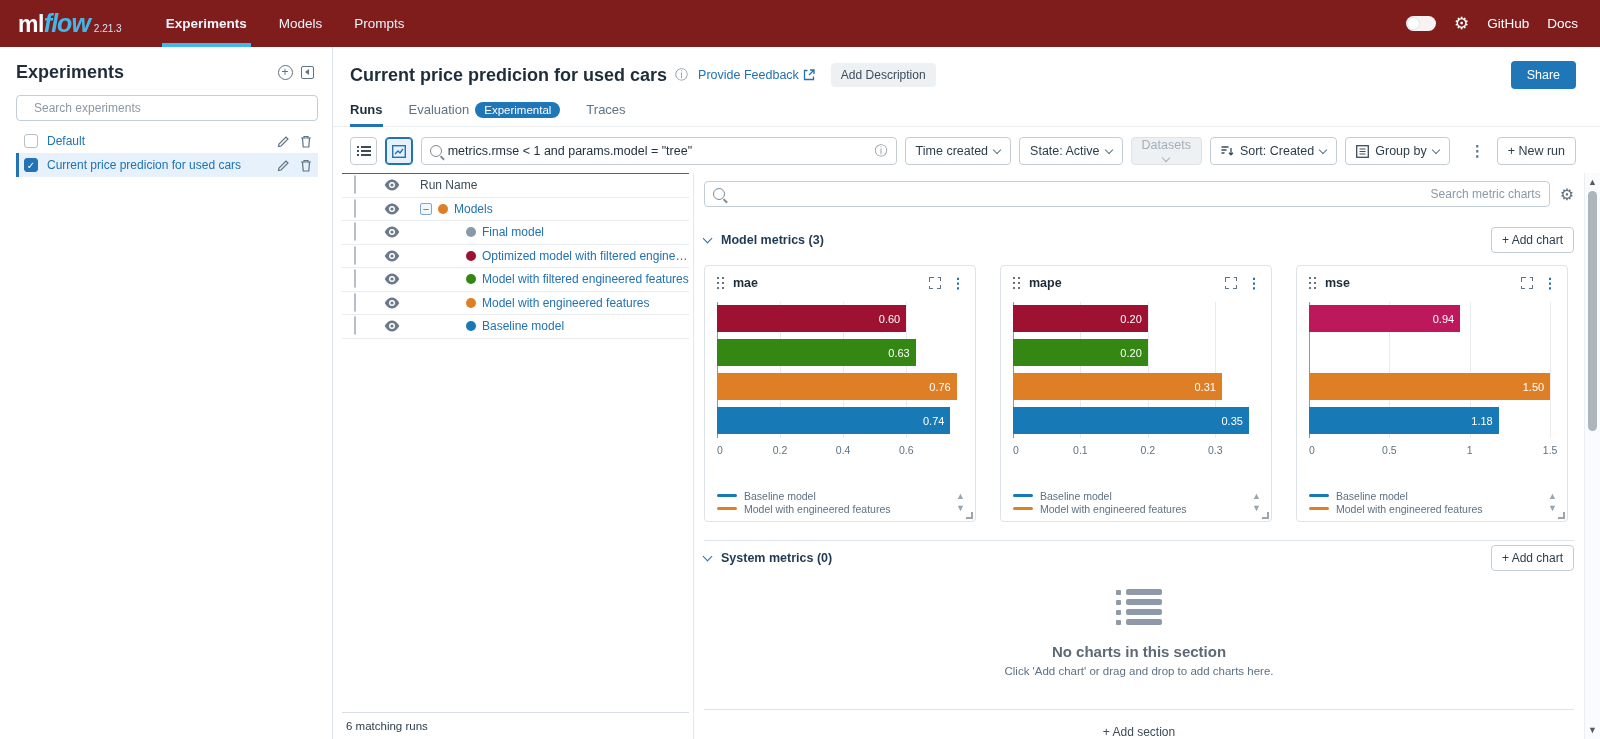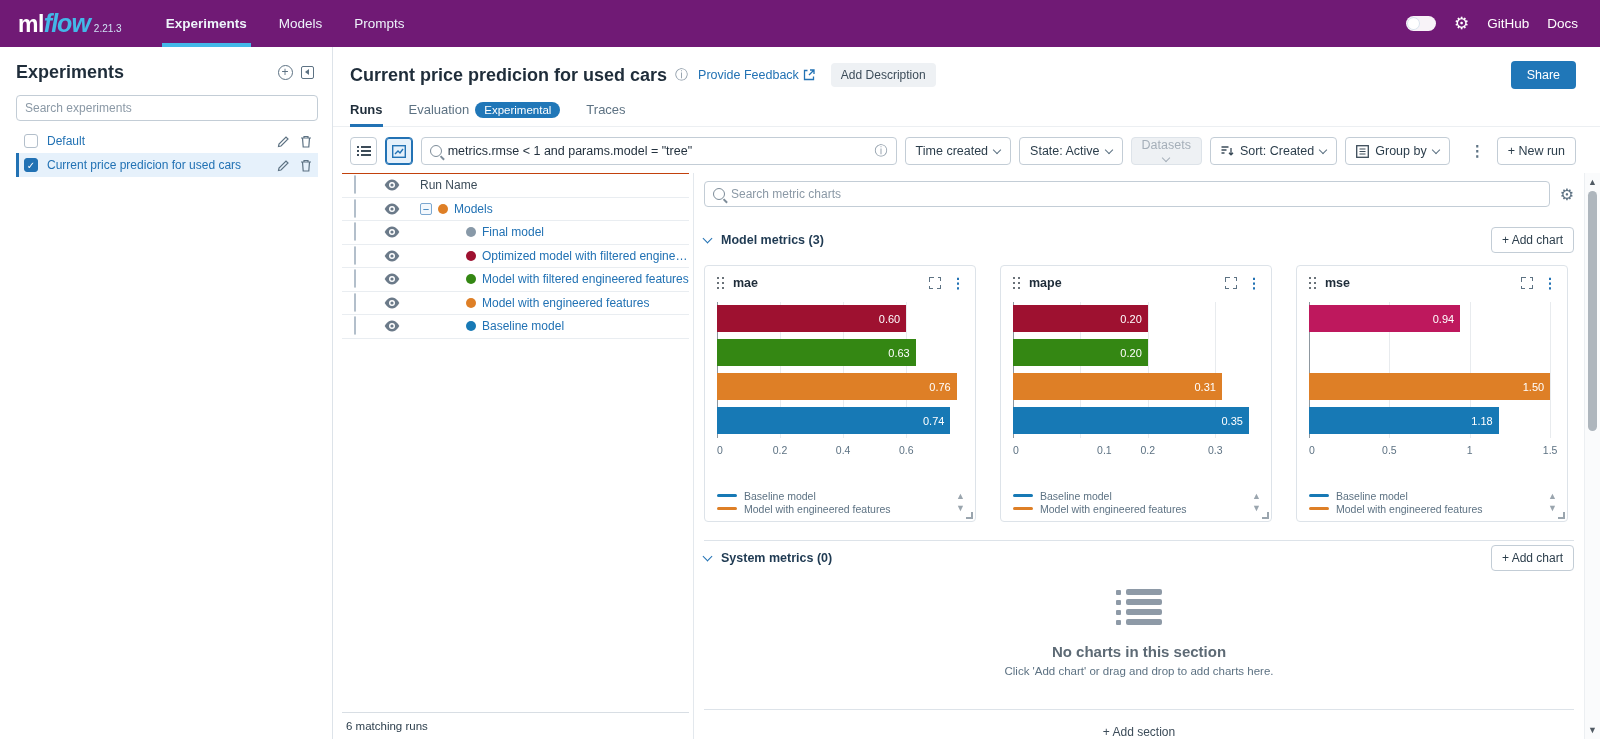--- a/index.html
+++ b/index.html
@@ -1,21 +1,21 @@
 <!DOCTYPE html>
 <html><head>
 <meta charset="utf-8">
 <style>
   * { margin:0; padding:0; box-sizing:border-box; }
   html,body { width:1600px; height:739px; overflow:hidden; background:#fff;
     font-family:"Liberation Sans", sans-serif; color:#24323f; }
   .app { width:1600px; height:739px; display:flex; flex-direction:column; }
 
   
-  .navbar { height:47px; background:#701a75; display:flex; align-items:center; flex-shrink:0; color:#fff; }
+  .navbar { height:47px; background:#7f1d1d; display:flex; align-items:center; flex-shrink:0; color:#fff; }
   .logo { display:flex; align-items:baseline; margin-left:18px; margin-right:28px; }
   .logo-ml { font-size:23px; font-weight:bold; color:#fff; letter-spacing:-0.5px; }
   .logo-flow { font-size:25px; font-style:italic; font-weight:bold; color:#43b8e8; letter-spacing:-1px; }
   .logo-ver { font-size:10px; color:#cfe3f5; margin-left:4px; }
   .nav-tabs { display:flex; height:47px; align-items:stretch; }
   .nav-tab { display:flex; align-items:center; padding:0 16px; font-size:13.5px; color:#eef4fb; cursor:pointer; position:relative; }
   .nav-tab.active { font-weight:bold; }
   .nav-tab.active::after { content:""; position:absolute; left:12px; right:12px; bottom:0; height:4px; background:#43b8e8; }
   .nav-spacer { flex:1; }
   .nav-right { display:flex; align-items:center; gap:18px; margin-right:22px; }
@@ -28,21 +28,21 @@
   .body-row { flex:1; display:flex; min-height:0; }
 
   
   .sidebar { width:333px; flex-shrink:0; border-right:1px solid #dde3e9; padding:14px 14px 0 16px; }
   .sidebar-head { display:flex; align-items:center; margin-bottom:12px; }
   .sidebar-title { font-size:18px; font-weight:bold; color:#1f2d3a; flex:1; }
   .icon-btn { width:22px; height:22px; display:flex; align-items:center; justify-content:center; cursor:pointer; color:#5d7283; }
   .circle-plus { width:15px; height:15px; border:1.4px solid #5d7283; border-radius:50%; display:flex; align-items:center; justify-content:center; font-size:12px; line-height:1; color:#5d7283; }
   .collapse-box { width:13px; height:13px; border:1.4px solid #5d7283; border-radius:2px; display:flex; align-items:center; justify-content:center; }
   .collapse-box::before { content:""; width:0; height:0; border-top:3.5px solid transparent; border-bottom:3.5px solid transparent; border-right:4.5px solid #5d7283; }
-  .sidebar-search { width:100%; height:26px; border:1px solid #c3cdd6; border-radius:4px; padding:0 8px; font-size:12px; color:#24323f; font-family:"Liberation Sans",sans-serif; margin-bottom:8px; }
+  .sidebar-search { width:100%; height:26px; border:1px solid #c3cdd6; border-radius:4px; padding:0 17px; font-size:12px; color:#24323f; font-family:"Liberation Sans",sans-serif; margin-bottom:8px; }
   .sidebar-search::placeholder { color:#8b99a6; }
   .exp-item { display:flex; align-items:center; height:24px; padding:0 6px 0 8px; gap:9px; cursor:pointer; }
   .exp-item.selected { background:#e6f1fb; border-left:3px solid #2272b4; padding-left:5px; }
   .exp-label { flex:1; font-size:12px; color:#2272b4; white-space:nowrap; overflow:hidden; text-overflow:ellipsis; }
   .cb { width:14px; height:14px; border:1px solid #b3bfcb; border-radius:3px; background:#fff; flex-shrink:0; cursor:pointer; }
   .cb.checked { background:#2272b4; border-color:#2272b4; color:#fff; font-size:10px; display:flex; align-items:center; justify-content:center; }
   .row-icons { display:flex; gap:10px; }
   .row-icons svg { display:block; cursor:pointer; }
 
   
@@ -85,21 +85,21 @@
   .dot { width:10px; height:10px; border-radius:50%; flex-shrink:0; }
   .run-link { color:#2272b4; cursor:pointer; white-space:nowrap; overflow:hidden; text-overflow:ellipsis; }
   .minus-box { width:12px; height:12px; border:1px solid #7ba7d0; border-radius:2px; color:#2272b4; font-size:11px; line-height:10px; text-align:center; background:#f3f8fd; cursor:pointer; flex-shrink:0; }
   .indent { width:40px; flex-shrink:0; }
   .runs-footer { position:absolute; bottom:0; left:0; right:0; border-top:1px solid #d8dee4; font-size:11.5px; color:#2c3e4c; padding:7px 4px; background:#fff; }
 
   
   .charts-panel { flex:1; border-left:1px solid #e3e8ed; margin-left:4px; position:relative; padding:8px 26px 0 10px; min-width:0; overflow:hidden; }
   .charts-search-row { display:flex; align-items:center; gap:10px; margin-bottom:18px; }
   .charts-search { flex:1; height:26px; border:1px solid #c3cdd6; border-radius:4px; display:flex; align-items:center; gap:6px; padding:0 8px; }
-  .charts-search input { flex:1; border:none; outline:none; font-size:12px; font-family:"Liberation Sans",sans-serif; color:#24323f; }
+  .charts-search input { flex:1; border:none; outline:none; font-size:12px; font-family:"Liberation Sans",sans-serif; color:#24323f;text-align:right; }
   .charts-search input::placeholder { color:#8b99a6; }
   .gear-gray { color:#5d7283; font-size:16px; cursor:pointer; }
   .sec-head { display:flex; align-items:center; gap:10px; height:30px; }
   .sec-chev { width:7px; height:7px; border-right:1.8px solid #2272b4; border-bottom:1.8px solid #2272b4; transform:rotate(45deg); margin-top:-4px; cursor:pointer; }
   .sec-title { font-size:12.5px; font-weight:bold; color:#1f3a52; }
   .add-chart { margin-left:auto; height:26px; border:1px solid #c3cdd6; border-radius:4px; background:#fff; font-size:12px; color:#2c3e4c; padding:0 10px; display:flex; align-items:center; gap:5px; cursor:pointer; font-family:"Liberation Sans",sans-serif; }
   .cards-row { display:flex; gap:24px; margin-top:10px; padding-bottom:14px; }
   .card { width:272px; height:257px; border:1px solid #dde3e9; border-radius:4px; background:#fff; padding:10px 10px 6px 12px; position:relative; display:flex; flex-direction:column; }
   .card-head { display:flex; align-items:center; gap:8px; }
   .drag-dots { width:8px; height:12px; position:relative; cursor:grab; flex-shrink:0; }
@@ -537,21 +537,21 @@
                     </div>
                   </div>
                   <div class="bar-row" style="top: 105px;">
                     <div class="bar" style="width: 95.8904%; background: rgb(23, 121, 181);">
                       <span class="bar-label">0.35</span>
                     </div>
                   </div>
                 </div>
                 <div class="axis">
                   <span class="first" style="left: 0%;">0</span>
-                  <span style="left: 27.3973%; margin-left: 24px;">0.1</span>
+                  <span style="left: 27.3973%;">0.1</span>
                   <span style="left: 54.7945%;">0.2</span>
                   <span style="left: 82.1918%;">0.3</span>
                 </div>
                 <div class="legend">
                   <div class="legend-items">
                     <div class="legend-item">
                       <span class="legend-swatch" style="background: rgb(23, 121, 181);"></span>
                       <span class="legend-label">Baseline model</span>
                     </div>
                     <div class="legend-item">

